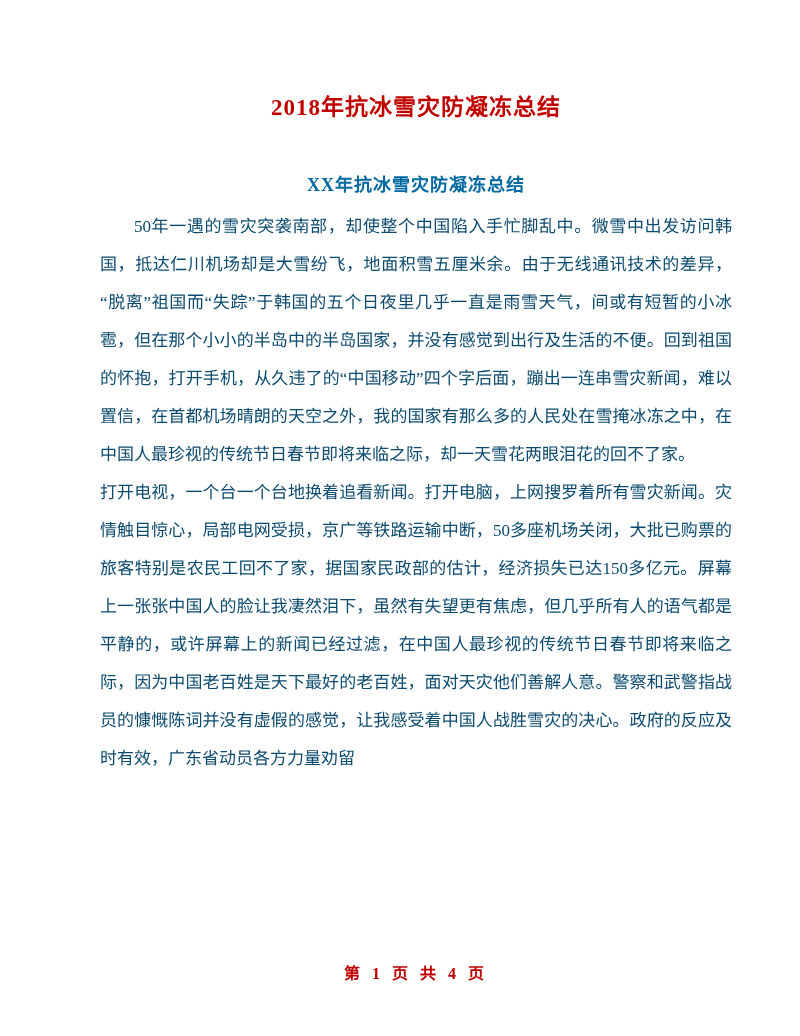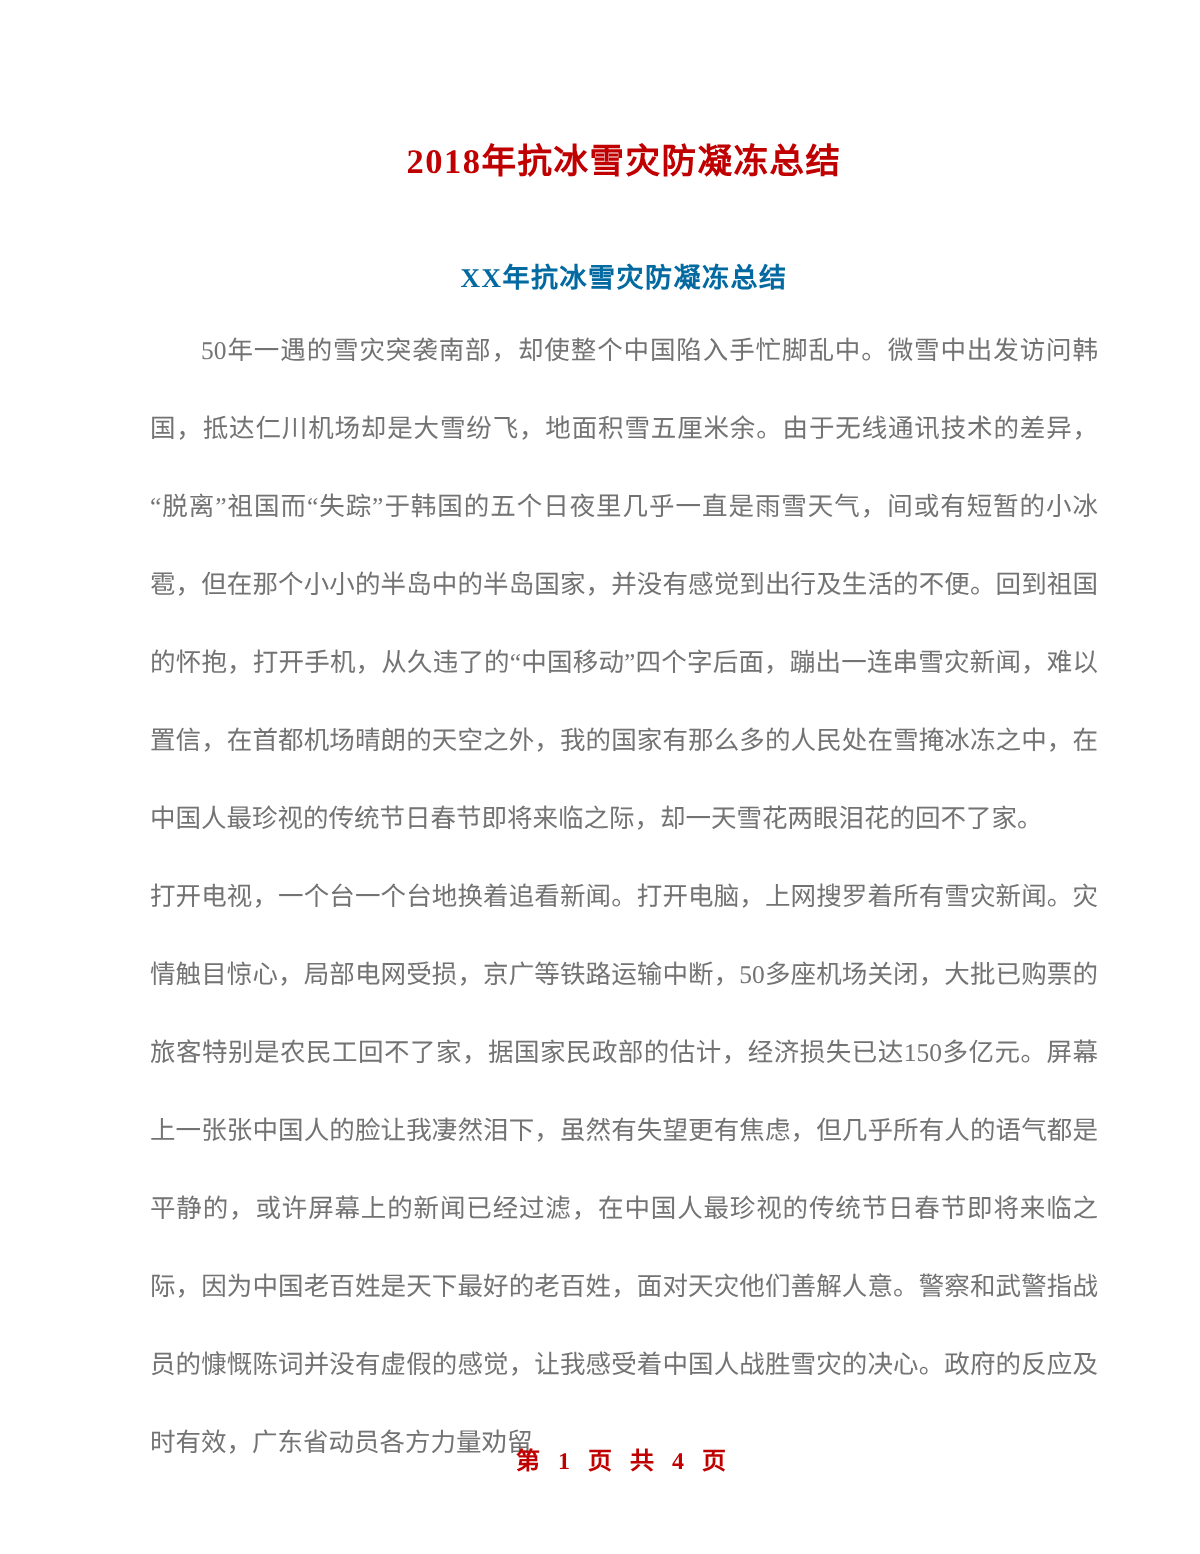--- a/index.html
+++ b/index.html
@@ -40,23 +40,23 @@
     font-size: 18px;
     font-weight: bold;
     color: #0369a1;
     letter-spacing: 1px;
   }
   .body-text {
     position: absolute;
     top: 208px;
     left: 84px;
     width: 632px;
-    color: #737373;
+    color: #0c4a6e;
     font-size: 17px;
-    line-height: 52px;
+    line-height: 38px;
     text-align: justify;
     text-justify: inter-ideograph;
   }
   .body-text p {
     margin: 0;
     padding: 0;
   }
   .body-text p.indent {
     text-indent: 2em;
   }

